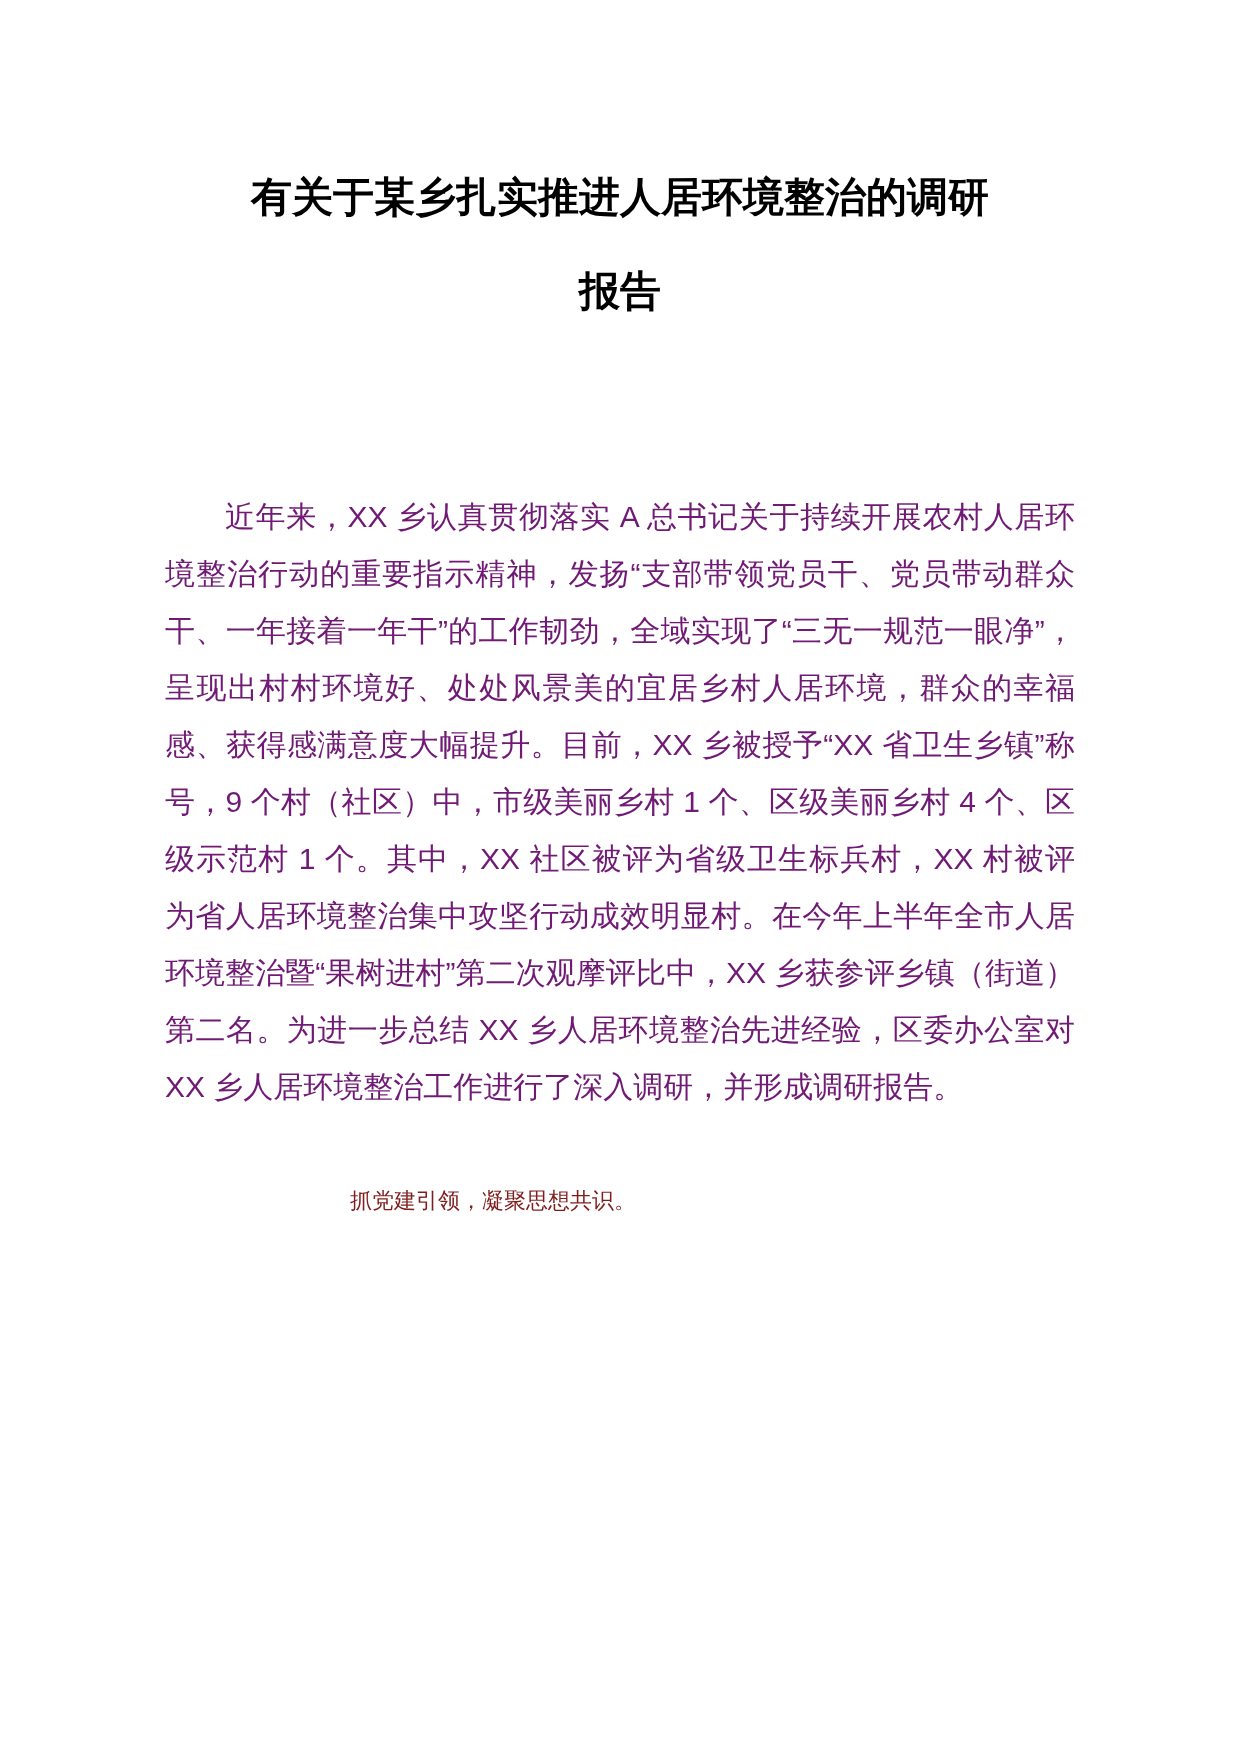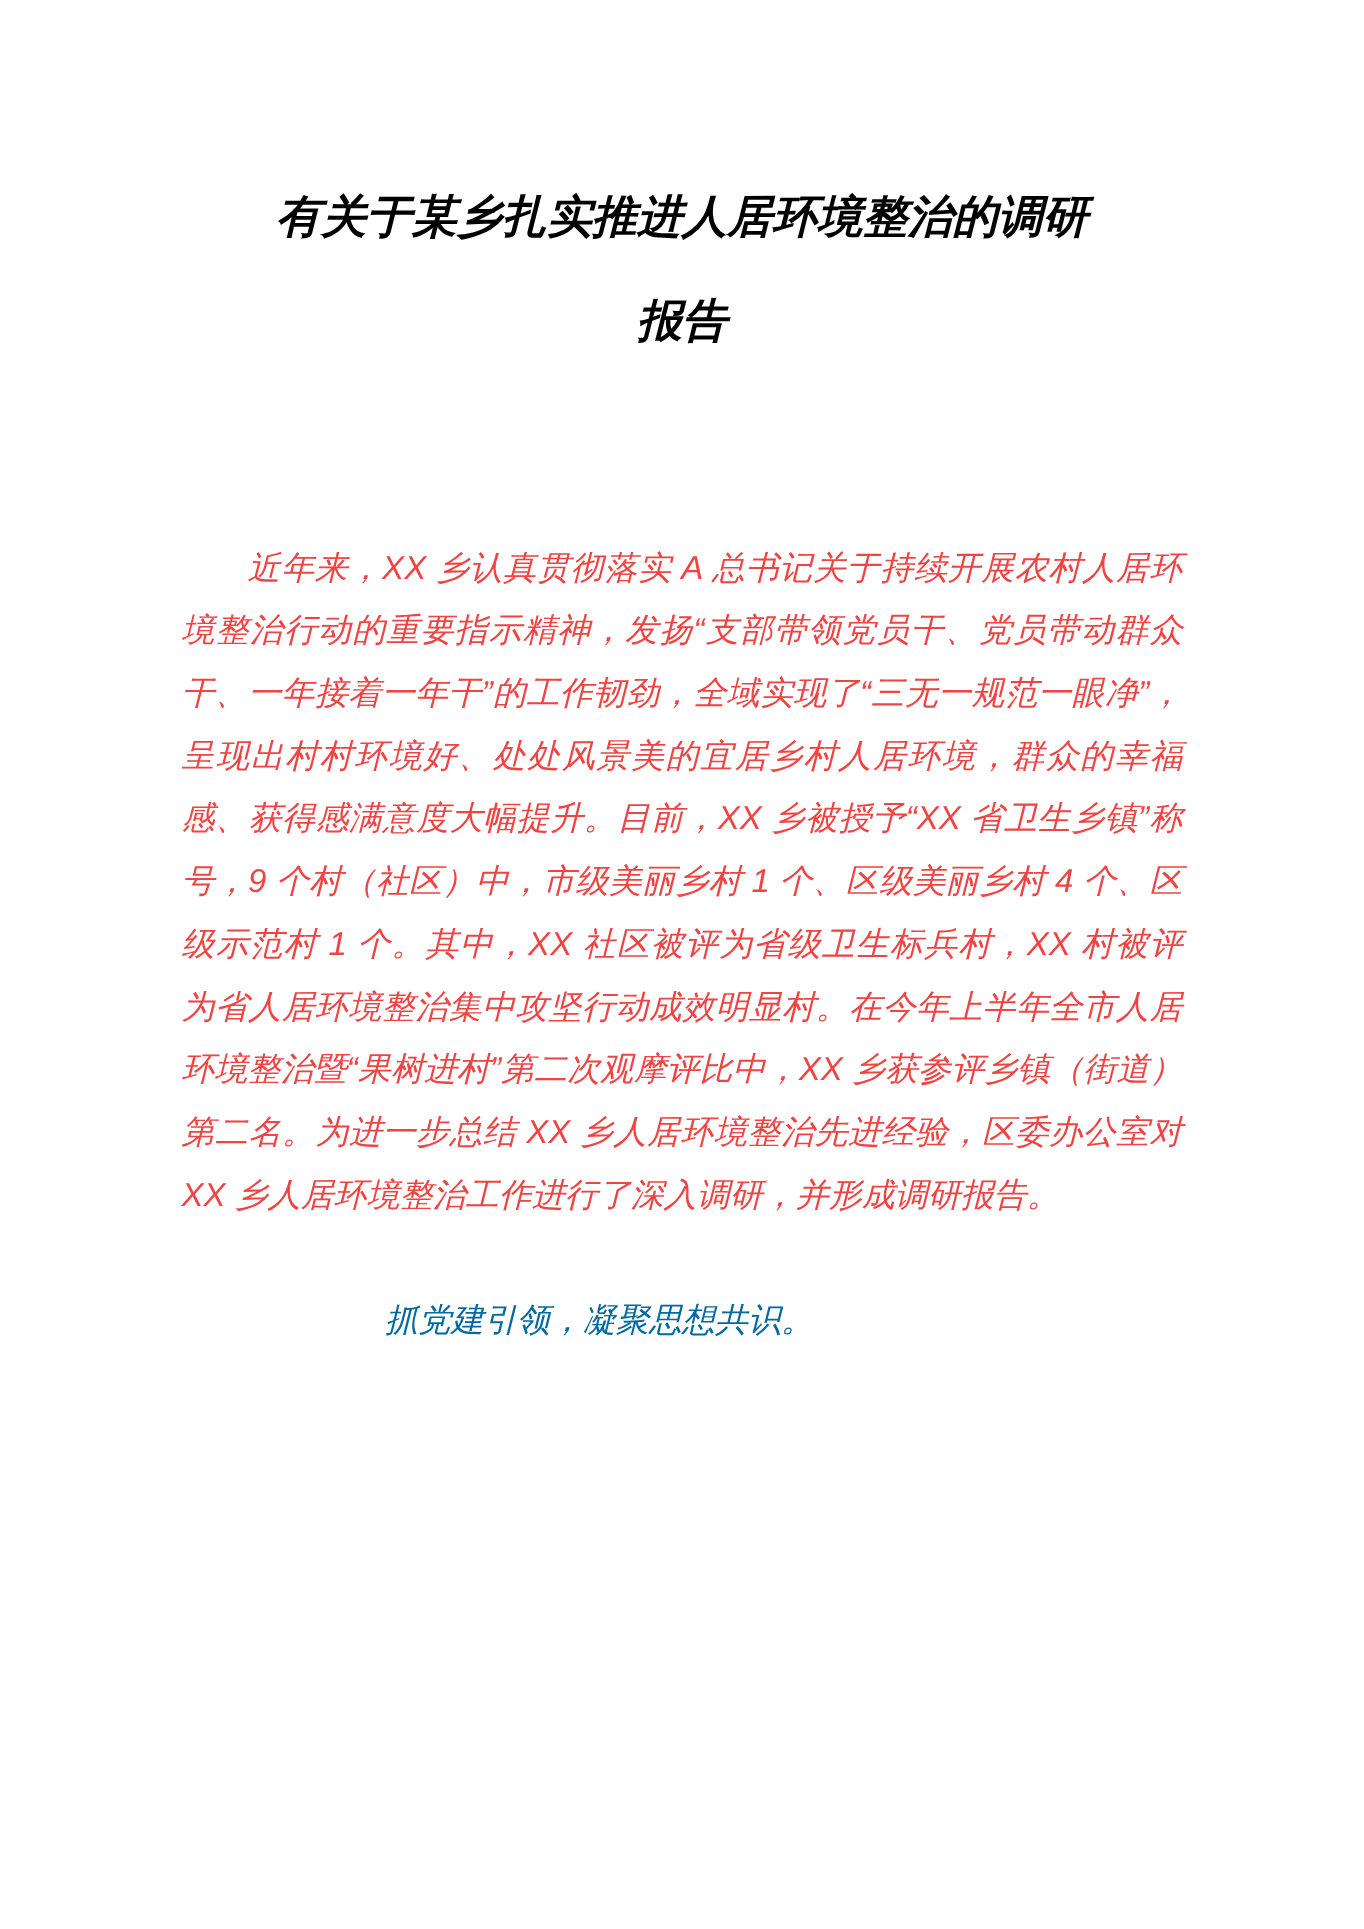--- a/index.html
+++ b/index.html
@@ -10,21 +10,20 @@
   .page {
     position: relative;
     width: 1240px;
     height: 1398px;
     margin: 0 auto;
     background: #ffffff;
     color: #000000;
     font-family: "Liberation Sans", "DejaVu Sans", sans-serif;
     overflow: hidden;
     box-sizing: border-box;
-    font-style: italic;
   }
   .content {
     padding: 0 165px;
     box-sizing: border-box;
   }
   .doc-title {
     font-weight: 700;
     font-size: 41px;
     line-height: 50px;
     text-align: center;
@@ -39,30 +38,30 @@
   .doc-body {
     margin-top: 172px;
   }
   .para {
     margin: 0;
     font-size: 30px;
     line-height: 57px;
     text-align: justify;
     text-justify: inter-ideograph;
     text-indent: 2em;
-    color: #ef4444;
+    color: #701a75;
     word-break: break-all;
   }
   .closing {
     margin: 0;
     margin-top: 57px;
-    font-size: 30px;
+    font-size: 22px;
     line-height: 57px;
     text-indent: 185px;
-    color: #0369a1;
+    color: #7f1d1d;
   }
 </style>
 </head>
 <body>
 
 <div class="page">
   <div class="content">
 
     <div class="doc-title doc-title-line1">有关于某乡扎实推进人居环境整治的调研</div>
 

